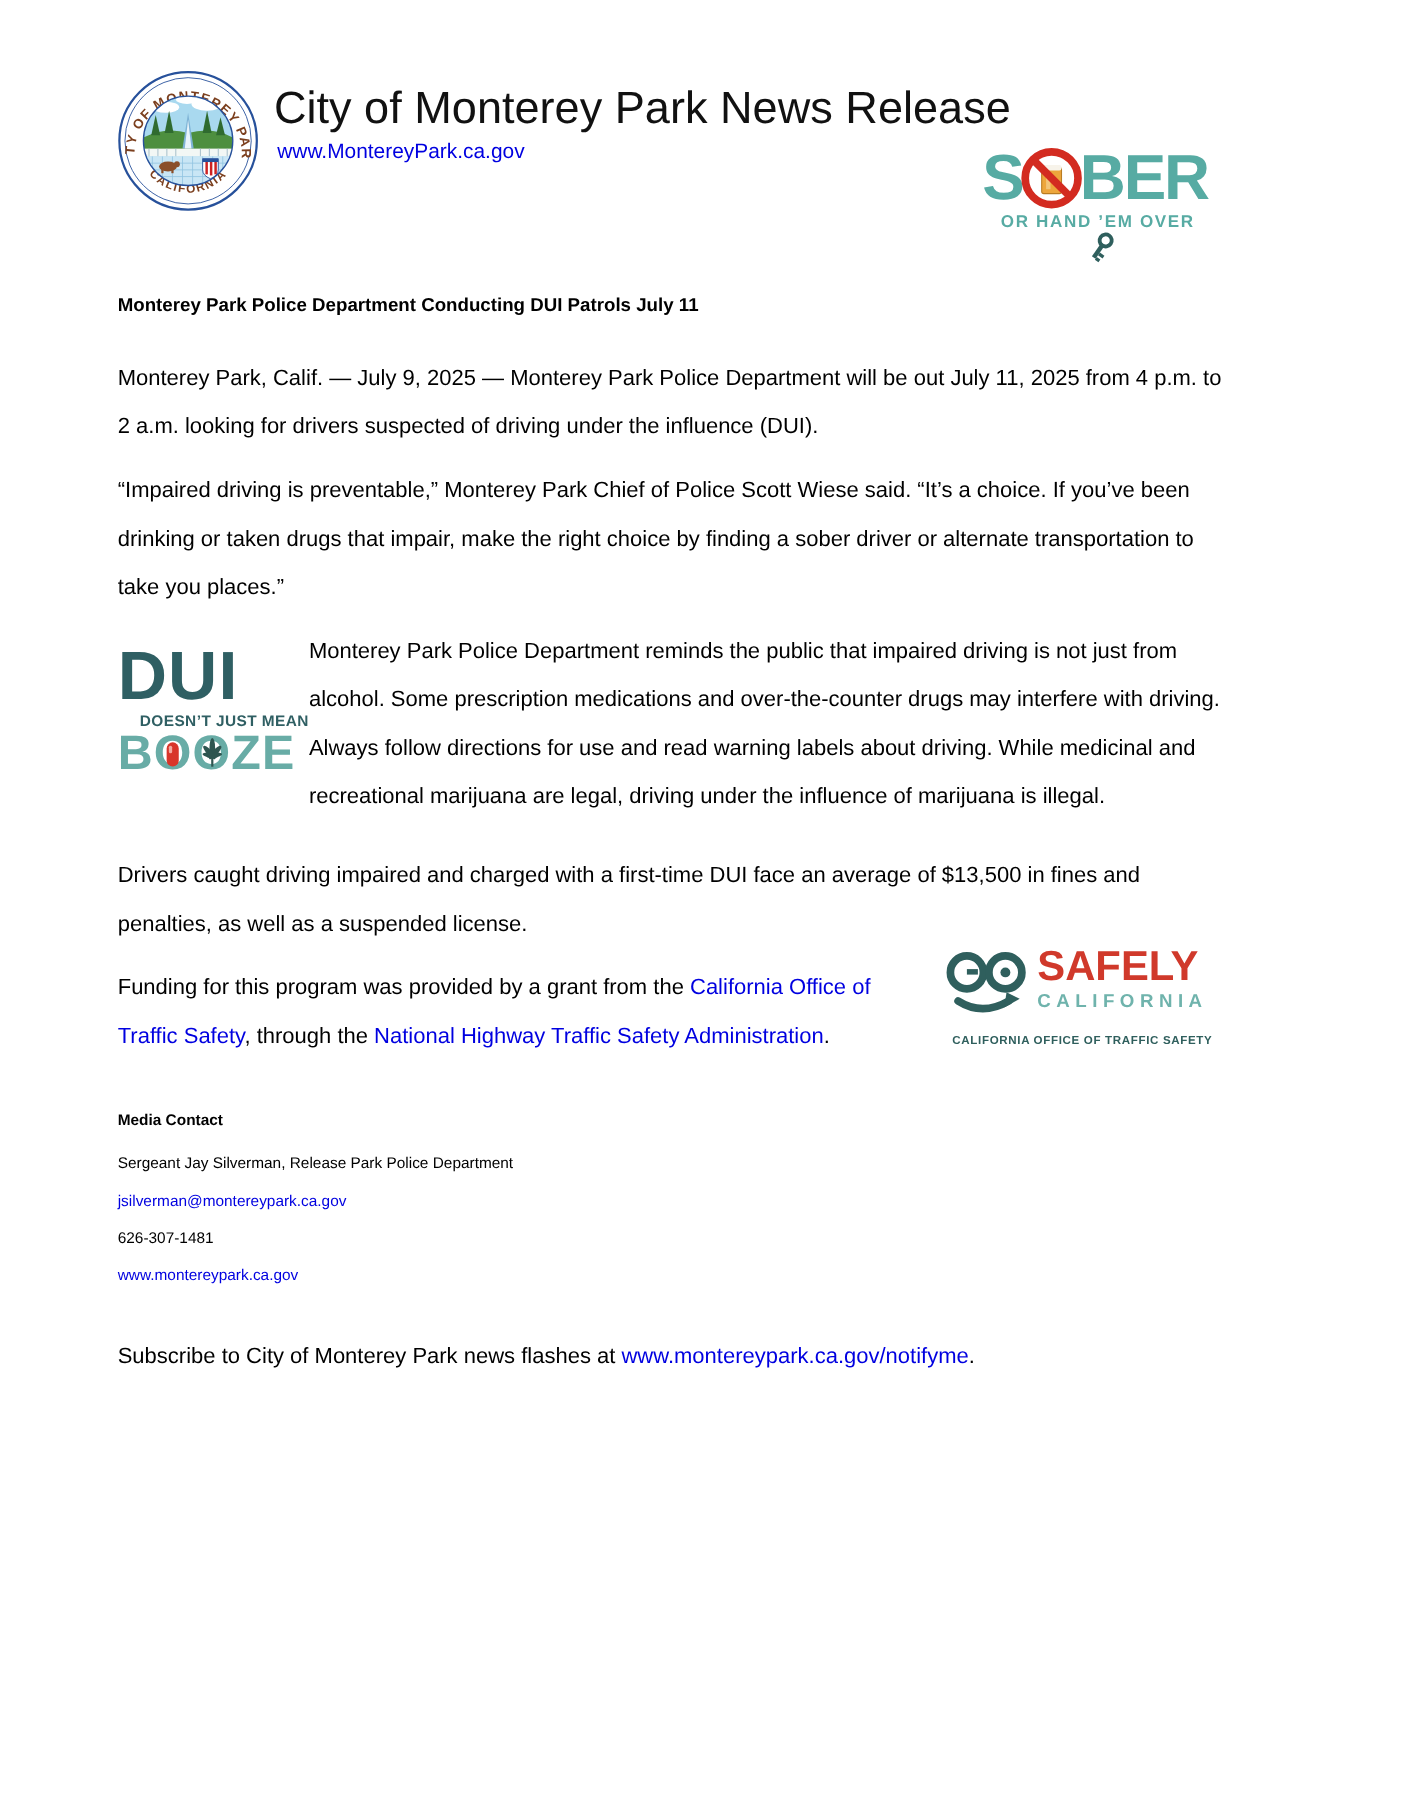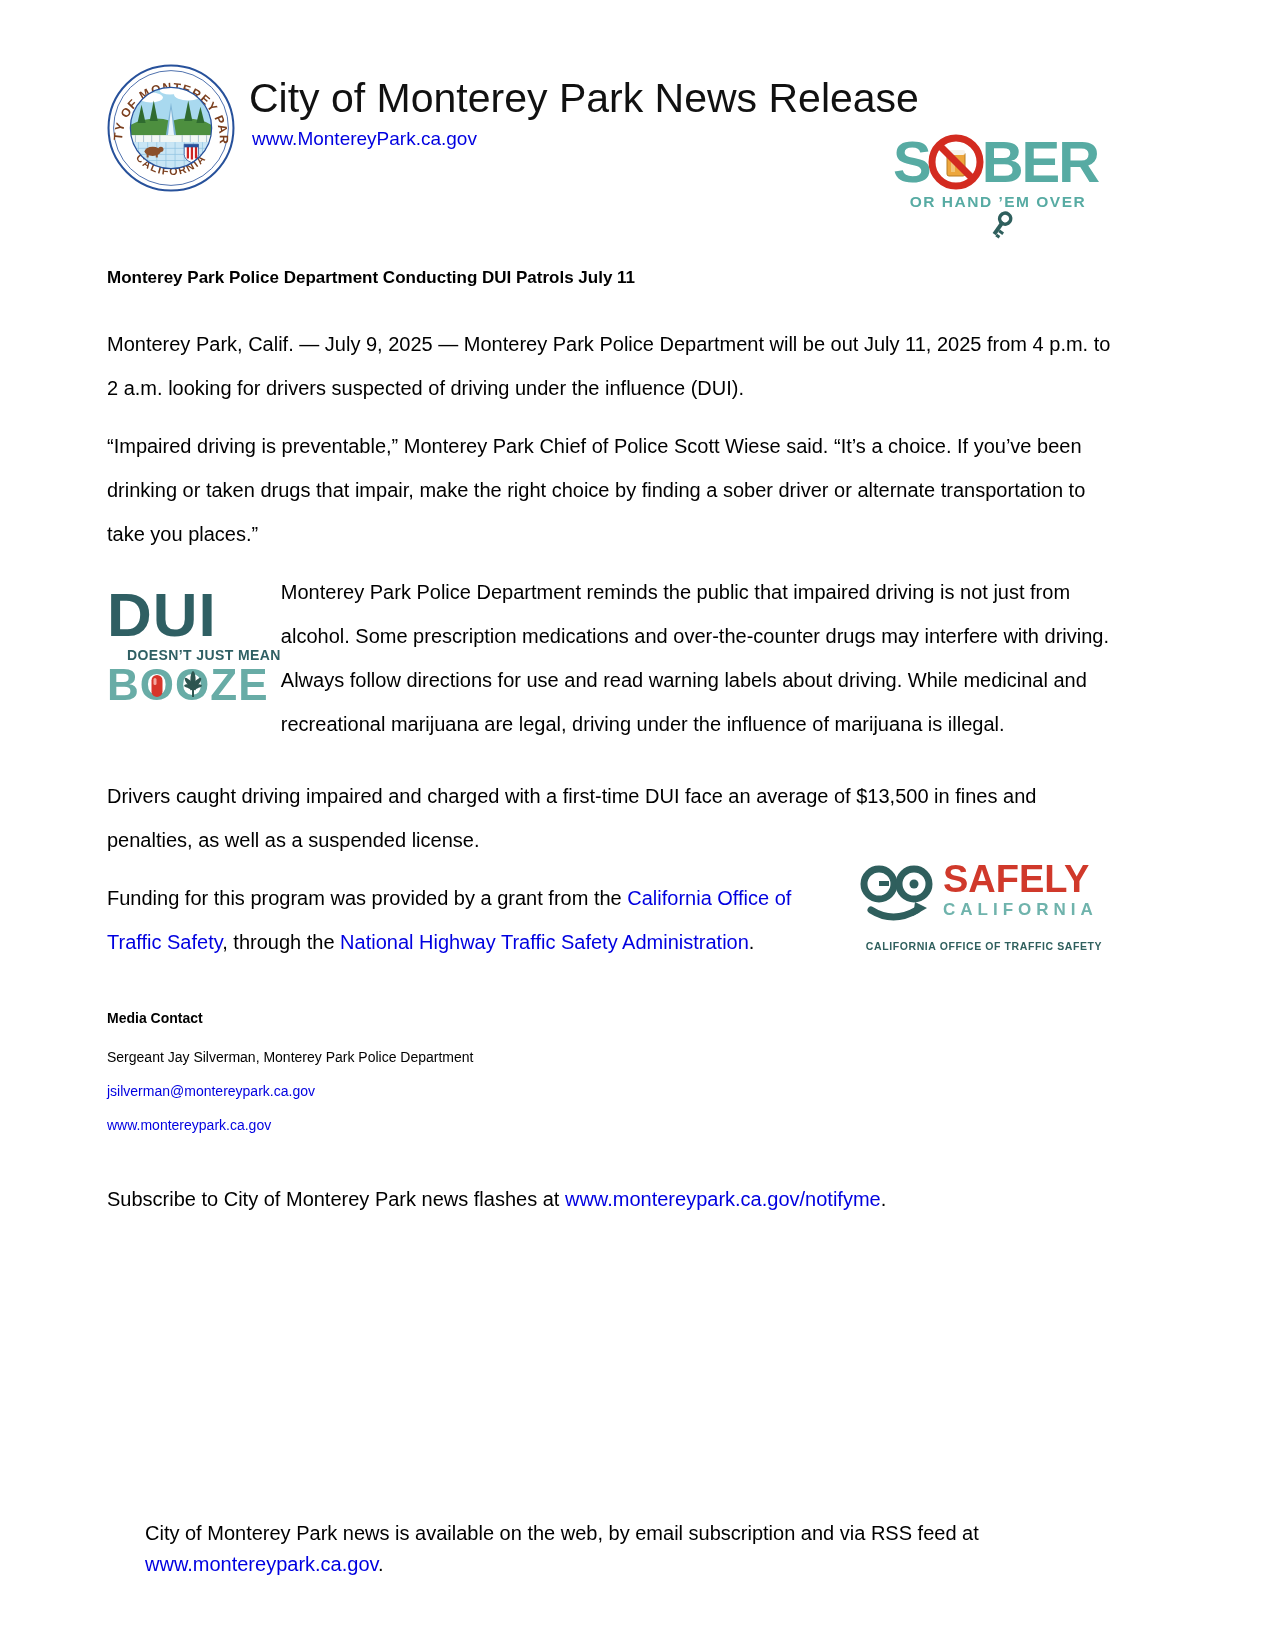--- a/index.html
+++ b/index.html
@@ -225,23 +225,23 @@
             <div class="gs-safely">SAFELY</div>
             <div class="gs-california">CALIFORNIA</div>
           </div>
         </div>
         <div class="gs-tagline">CALIFORNIA OFFICE OF TRAFFIC SAFETY</div>
       </div>
     </div>
 
     <div class="media">
       <div class="media-heading">Media Contact</div>
-      <div class="media-line">Sergeant Jay Silverman, Monterey Park Police Department</div>
+      <div class="media-line">Sergeant Jay Silverman, Release Park Police Department</div>
       <div class="media-line"><a class="link">jsilverman@montereypark.ca.gov</a></div>
+      <div class="media-line">626-307-1481</div>
       <div class="media-line"><a class="link">www.montereypark.ca.gov</a></div>
     </div>
 
     <p class="subscribe"><span>Subscribe to City of Monterey Park news flashes at </span><a class="link">www.montereypark.ca.gov/notifyme</a><span class="link">.</span></p>
   </div>
 
-  <div class="footer"><span>City of Monterey Park news is available on the web, by email subscription and via RSS feed at </span><a class="link">www.montereypark.ca.gov</a><span>.</span></div>
 
 </div>
 
 </body></html>

